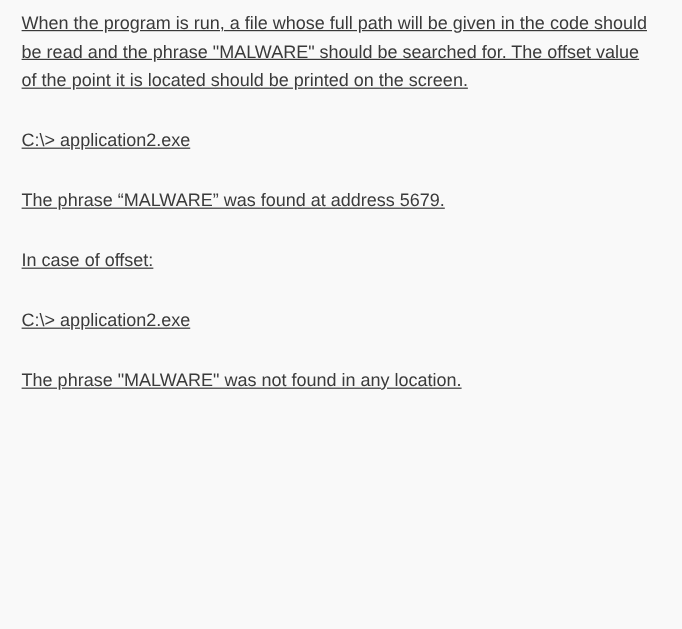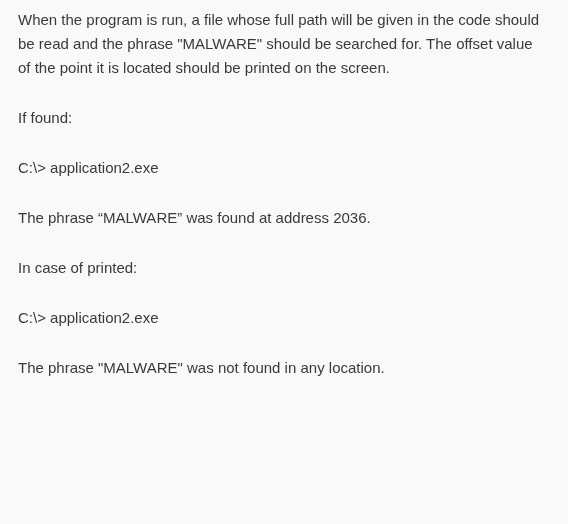--- a/index.html
+++ b/index.html
@@ -12,29 +12,29 @@
     font-size: 15px;
     line-height: 1.6;
     color: #3a3a3a;
     overflow: hidden;
   }
   .page {
     padding: 8px 18px 18px 18px;
   }
   p {
     margin: 0 10px 26px 0;
+    text-decoration: underline;
   }
   p:last-child {
     margin-bottom: 0;
   }
 </style>
 </head>
 <body>
 
 <div class="page">
   <p>When the program is run, a file whose full path will be given in the code should be read and the phrase "MALWARE" should be searched for. The offset value of the point it is located should be printed on the screen.</p>
-  <p>If found:</p>
   <p>C:\&gt; application2.exe</p>
-  <p>The phrase “MALWARE” was found at address 2036.</p>
-  <p>In case of printed:</p>
+  <p>The phrase “MALWARE” was found at address 5679.</p>
+  <p>In case of offset:</p>
   <p>C:\&gt; application2.exe</p>
   <p>The phrase "MALWARE" was not found in any location.</p>
 </div>
 
 </body></html>

